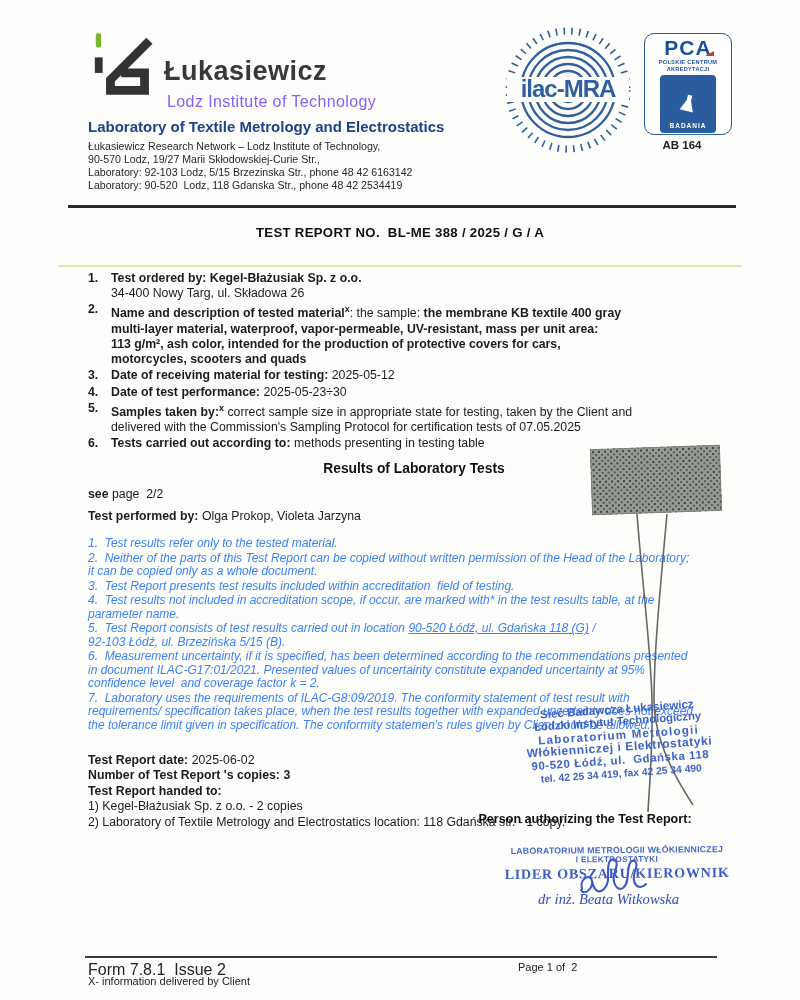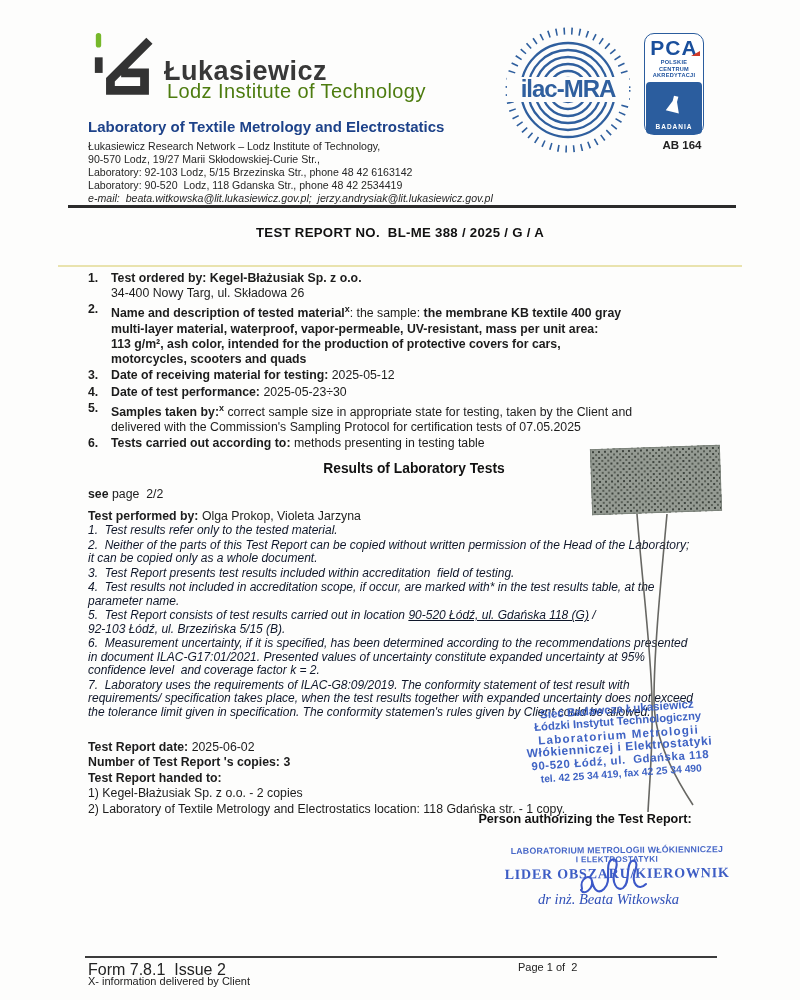--- a/index.html
+++ b/index.html
@@ -2,50 +2,50 @@
 <html><head>
 <meta charset="utf-8">
 <style>
   html,body{margin:0;padding:0;}
   body{width:800px;height:1000px;background:#e9e9e9;font-family:"Liberation Sans",sans-serif;}
   .page{position:relative;width:800px;height:1000px;background:#fdfdfc;overflow:hidden;color:#222;}
   .pw{white-space:pre-wrap;}
   
   .logo-box{position:absolute;left:88px;top:32px;width:78px;height:76px;}
   .brand{position:absolute;left:164px;top:56px;font-size:27px;font-weight:bold;color:#383838;letter-spacing:.5px;}
-  .brand-sub{position:absolute;left:167px;top:80px;font-size:20px;font-weight:300;color:#4d7c0f;letter-spacing:.4px;}
+  .brand-sub{position:absolute;left:167px;top:93px;font-size:16px;font-weight:300;color:#8b5cf6;letter-spacing:.4px;}
   .lab-title{position:absolute;left:88px;top:118px;font-size:15px;font-weight:bold;color:#1d4289;}
   .addr{position:absolute;left:88px;top:140px;font-size:10.6px;line-height:12.9px;color:#262626;}
   .addr .email{font-style:italic;}
   .hrule{position:absolute;left:68px;top:205px;width:668px;height:3px;background:#2b2b2b;}
   
   .ilac{position:absolute;left:504px;top:26px;width:128px;height:128px;}
   
-  .pca{position:absolute;left:644px;top:33px;width:60px;height:102px;border:1.6px solid #2b5d9e;border-radius:10px;background:#fff;display:flex;flex-direction:column;align-items:center;padding-top:4px;box-sizing:border-box;}
+  .pca{position:absolute;left:644px;top:33px;width:88px;height:102px;border:1.6px solid #2b5d9e;border-radius:10px;background:#fff;display:flex;flex-direction:column;align-items:center;padding-top:4px;box-sizing:border-box;}
   .pca-abbr{font-size:21px;font-weight:bold;color:#1a4f9c;letter-spacing:1px;line-height:20px;position:relative;}
   .pca-abbr .wedge{position:absolute;right:-2px;bottom:2px;width:0;height:0;border-left:9px solid transparent;border-bottom:5px solid #d03a2a;}
   .pca-small{font-size:5.6px;font-weight:bold;color:#1a4f9c;letter-spacing:.3px;text-align:center;line-height:6.5px;margin-top:1px;}
   .pca-box{margin-top:3px;width:56px;height:58px;background:#2b5d9e;border-radius:4px;display:flex;flex-direction:column;align-items:center;justify-content:flex-end;padding-bottom:4px;box-sizing:border-box;}
   .pca-box svg{margin-bottom:4px;}
   .badania{font-size:6.5px;font-weight:bold;color:#fff;letter-spacing:1px;}
   .ab{position:absolute;left:644px;top:139px;width:76px;text-align:center;font-size:11.5px;color:#222;font-weight:bold;}
   
   .report-title{position:absolute;left:0;top:225px;width:800px;text-align:center;font-size:13.2px;font-weight:bold;letter-spacing:.3px;color:#111;}
   .yellow-line{position:absolute;left:58px;top:265px;width:684px;height:2px;background:#e9e3ae;}
   
   .content{position:absolute;left:88px;top:271px;width:652px;font-size:12.3px;line-height:15.2px;color:#1c1c1c;}
   .item{display:flex;margin:0 0 1px 0;}
   .item .no{width:23px;font-weight:bold;flex:0 0 23px;}
   .item .body{flex:1;}
   .b{font-weight:bold;}
   sup.x{font-weight:bold;font-size:9px;}
   .results-heading{text-align:center;font-weight:bold;font-size:13.8px;margin:10px 0 2px 0;color:#111;}
   .see-line{margin-top:10px;}
   .performed{margin-top:7px;}
-  .notes{font-style:italic;font-size:12px;line-height:13.5px;color:#0f172a;}
+  .notes{margin-top:13px;font-style:italic;font-size:12px;line-height:13.5px;color:#3b82f6;}
   .notes p{margin:0 0 1px 0;}
   .u{text-decoration:underline;}
   .meta{margin-top:21px;line-height:15.4px;}
   
   .swatch{position:absolute;left:591px;top:447px;width:130px;height:66px;transform:rotate(-2deg);
     background-color:#959b93;
     background-image:radial-gradient(#3e443e 1.15px,transparent 1.4px),radial-gradient(#565c54 1.05px,transparent 1.3px);
     background-size:6px 6px,6px 6px;background-position:0 0,3px 3px;
     box-shadow:0 0 0 1px #7c837b inset;}
   .threads{position:absolute;left:560px;top:500px;width:180px;height:330px;pointer-events:none;}
@@ -84,21 +84,20 @@
     </svg>
   </div>
   <div class="brand">Łukasiewicz</div>
   <div class="brand-sub">Lodz Institute of Technology</div>
   <div class="lab-title">Laboratory of Textile Metrology and Electrostatics</div>
   <div class="addr">
     <div class="pw">Łukasiewicz Research Network – Lodz Institute of Technology,</div>
     <div class="pw">90-570 Lodz, 19/27 Marii Skłodowskiej-Curie Str.,</div>
     <div class="pw">Laboratory: 92-103 Lodz, 5/15 Brzezinska Str., phone 48 42 6163142</div>
     <div class="pw">Laboratory: 90-520  Lodz, 118 Gdanska Str., phone 48 42 2534419</div>
-    <div class="email pw">e-mail:  beata.witkowska@lit.lukasiewicz.gov.pl;  jerzy.andrysiak@lit.lukasiewicz.gov.pl</div>
   </div>
   <div class="hrule"></div>
 
   <div class="ilac">
     <svg width="128" height="128" viewBox="0 0 128 128">
       <circle cx="64" cy="64" r="59" fill="none" stroke="#2f5f9e" stroke-width="7" stroke-dasharray="1.6 6.2"></circle>
       <g fill="none" stroke="#2f5f9e" stroke-width="2.3">
         <circle cx="64" cy="64" r="12"></circle>
           <circle cx="64" cy="64" r="19"></circle>
         <circle cx="64" cy="64" r="26"></circle>

